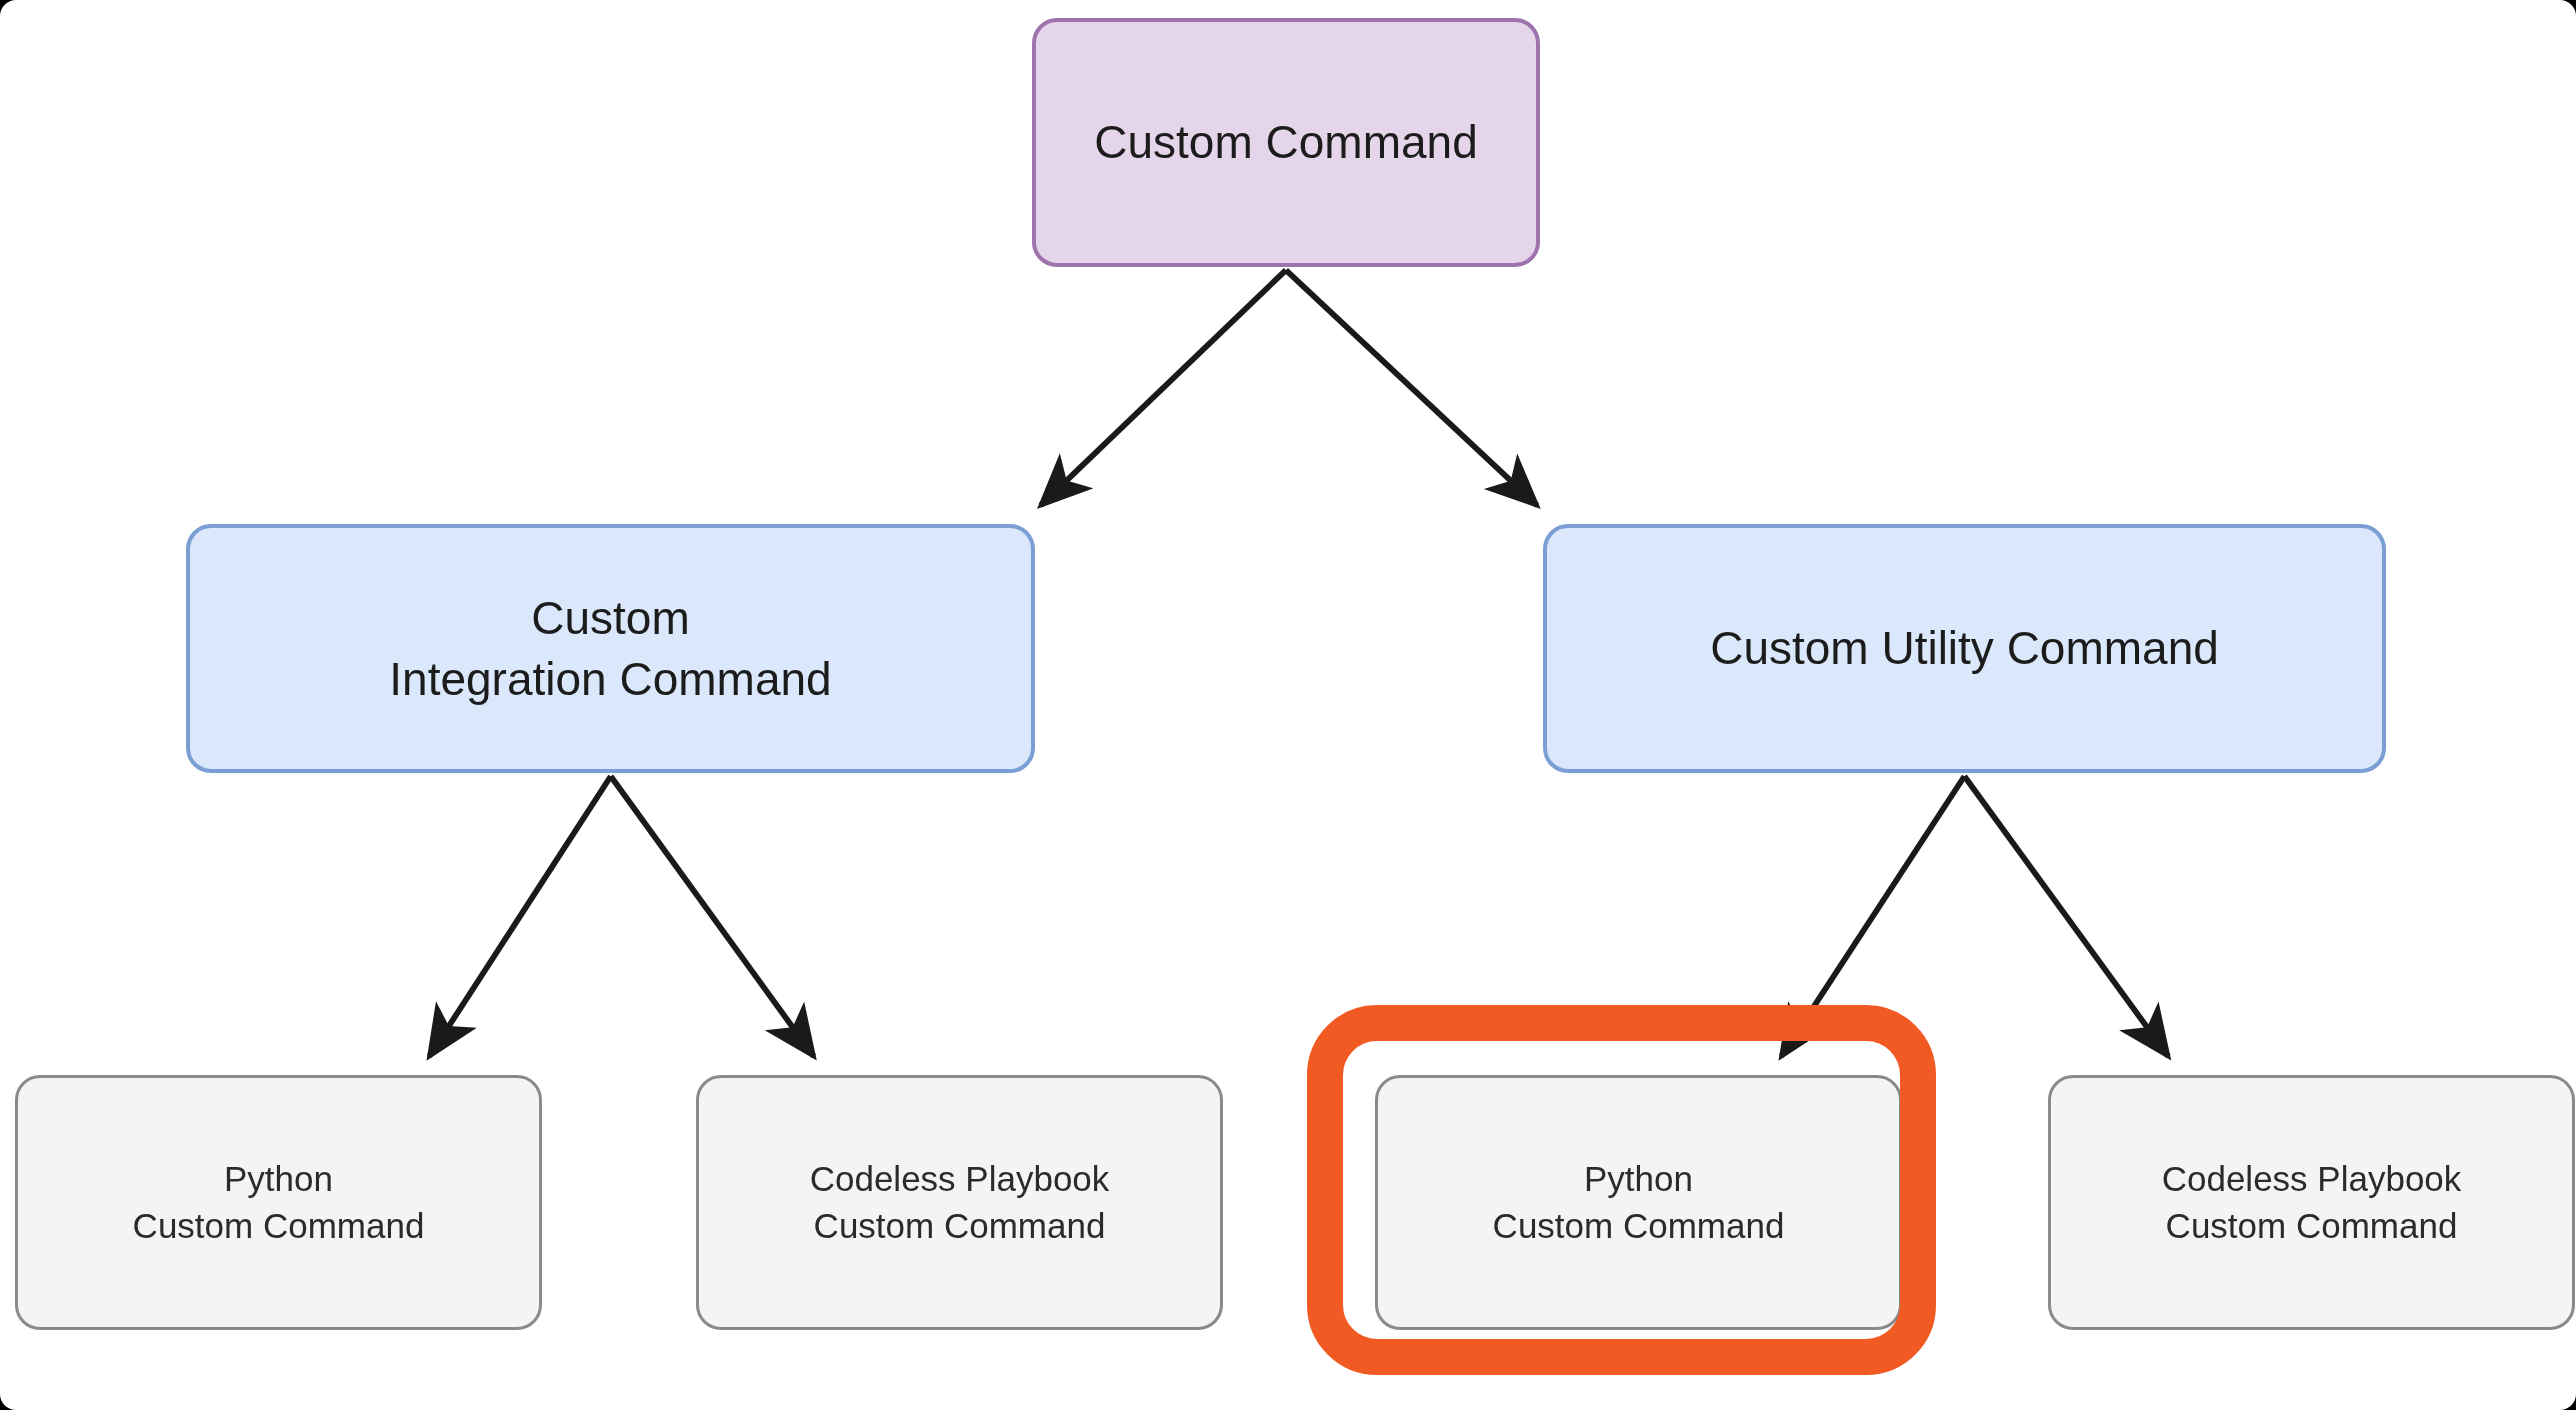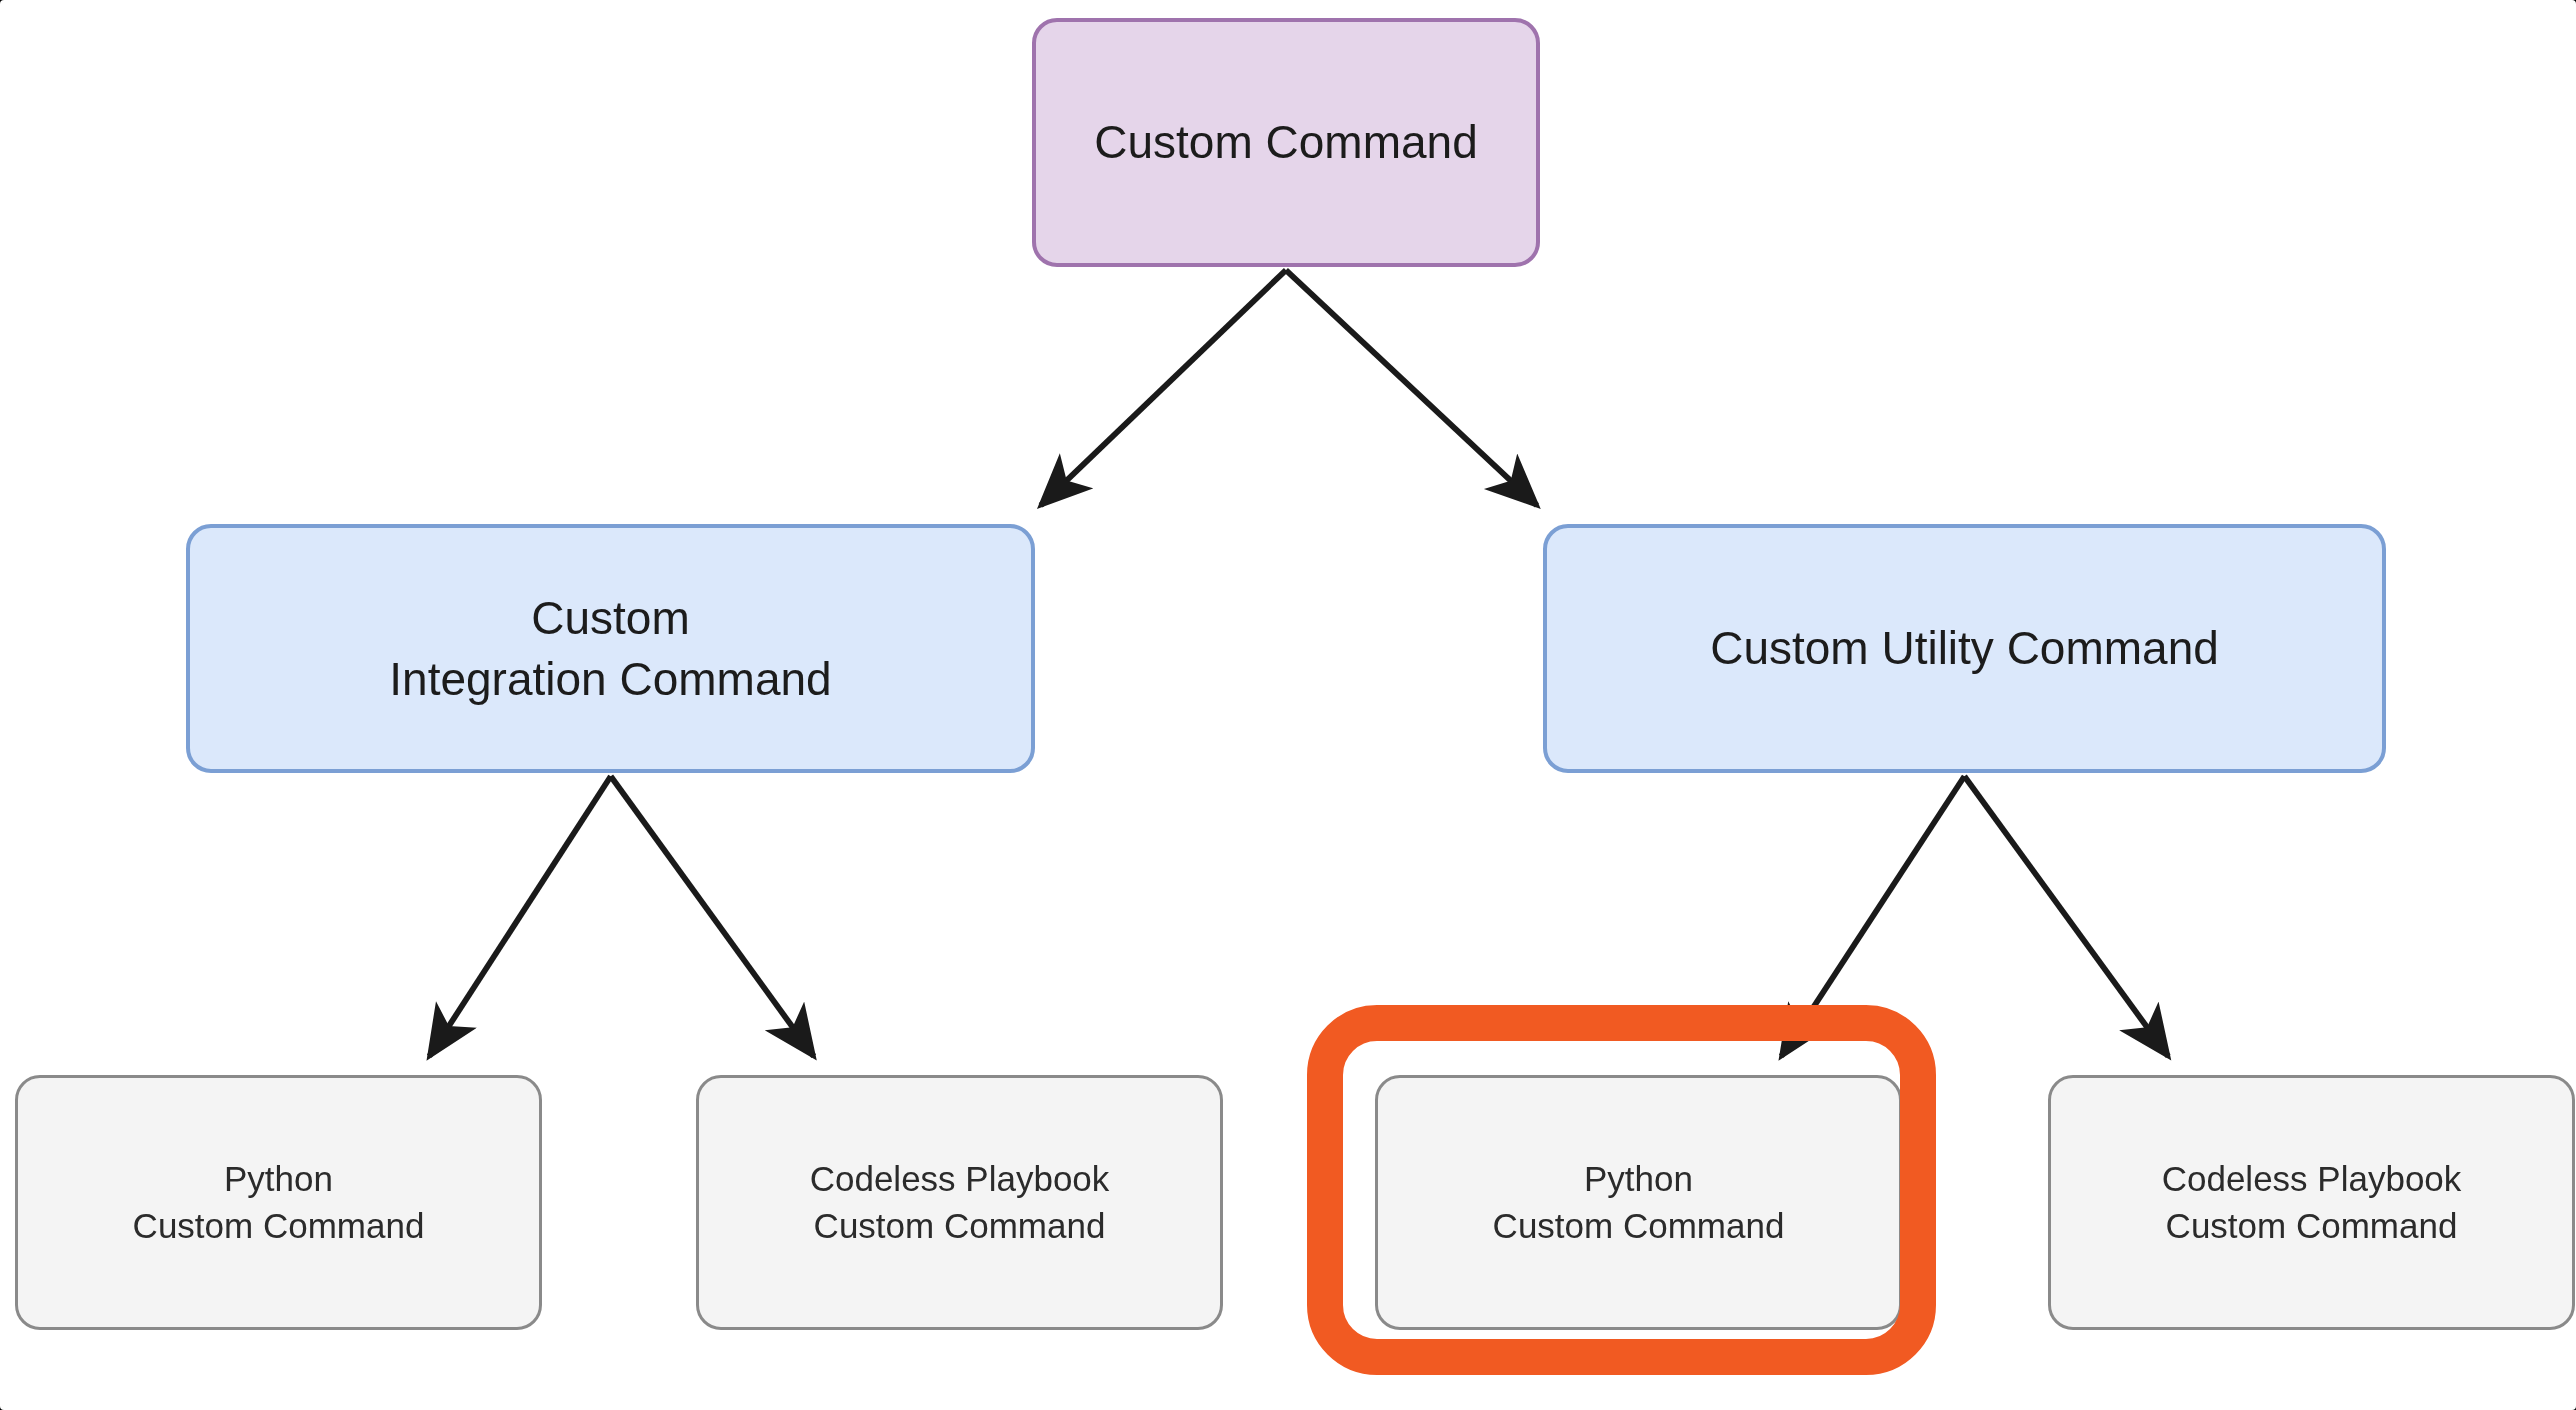--- a/index.html
+++ b/index.html
@@ -10,21 +10,21 @@
   body {
     width: 2576px;
     height: 1410px;
     overflow: hidden;
   }
   #page {
     position: relative;
     width: 2576px;
     height: 1410px;
     background: #ffffff;
-    border-radius: 4px;
+    border-radius: 16px;
     overflow: hidden;
     font-family: "Liberation Sans", sans-serif;
   }
   #edge-layer {
     position: absolute;
     left: 0;
     top: 0;
     width: 2576px;
     height: 1410px;
     pointer-events: none;

